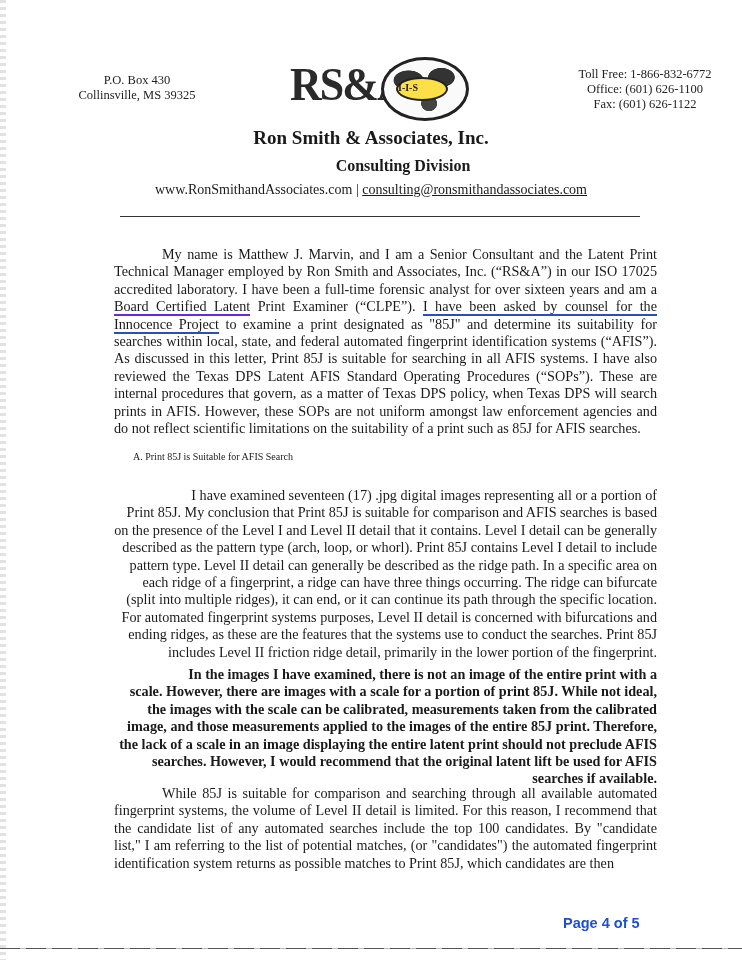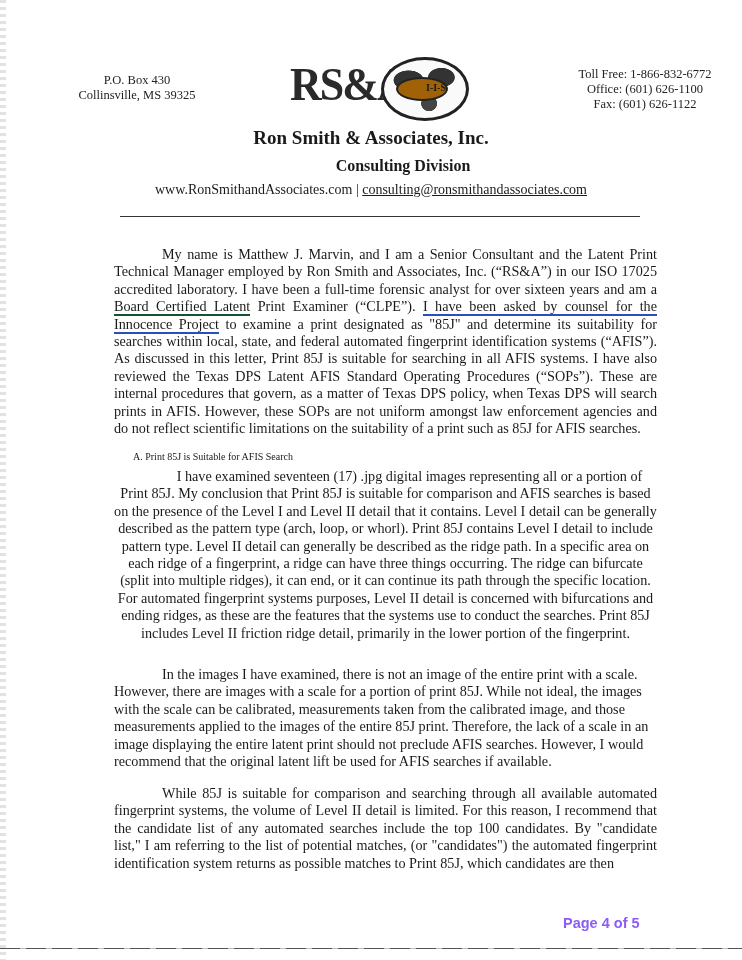--- a/index.html
+++ b/index.html
@@ -22,42 +22,42 @@
   }
   .logo .globe {
     position:absolute; left:93px; top:2px; width:82px; height:58px; border:3px solid #222;
     border-radius:50%;
     background:radial-gradient(ellipse at 30% 35%,#333 0 18%,transparent 19%),
                radial-gradient(ellipse at 70% 30%,#333 0 16%,transparent 17%),
                radial-gradient(ellipse at 55% 75%,#444 0 12%,transparent 13%),#fafafa;
   }
   .logo .fish {
     position:absolute; left:108px; top:22px; width:48px; height:20px; border:2px solid #222;
-    border-radius:50%; background:#a16207; font-size:10px; text-align:right; line-height:18px; font-weight:bold;
+    border-radius:50%; background:#fde047; font-size:10px; text-align:left; line-height:18px; font-weight:bold;
   }
   .company { position:absolute; left:0; width:742px; text-align:center; }
   .company-name { top:127px; font-size:19px; font-weight:bold; }
   .division { top:157px; font-size:16px; font-weight:bold;margin-left:32px; }
   .contact { top:182px; font-size:14px; }
   .contact .email { text-decoration:underline; }
   .header-rule { position:absolute; left:120px; top:216px; width:520px; height:1px; background:#333; }
   .body-text {
     position:absolute; left:114px; width:543px; font-size:14.2px; line-height:17.4px; text-align:justify;
   }
   .body-text p { margin:0; text-indent:48px; }
   .p1 { top:246px; }
-  .p2 { top:468px; text-align:center; }
-  .p3 { top:666px; text-align:left; }
+  .p2 { top:487px; text-align:right; }
+  .p3 { top:666px; text-align:right;font-weight:bold; }
   .p4 { top:785px; }
-  .hl-pink { border-bottom:2px solid #14532d; }
+  .hl-pink { border-bottom:2px solid #6d28d9; }
   .hl-blue { border-bottom:2px solid #2a4fb8; }
   .section-heading { position:absolute; left:133px; top:451px; font-size:10px; font-weight:normal; }
   .page-num {
     position:absolute; left:563px; top:915px; font-family:"Liberation Sans","DejaVu Sans",sans-serif;
-    font-weight:bold; font-size:14.5px; color:#8b5cf6;
+    font-weight:bold; font-size:14.5px; color:#1d4ed8;
   }
   .bottom-rule {
     position:absolute; left:0; top:948px; width:742px; height:1px;
     background:repeating-linear-gradient(to right,#555 0 20px,#bbb 20px 26px);
   }
 </style>
 </head>
 <body>
 
 <div class="left-edge"></div>

